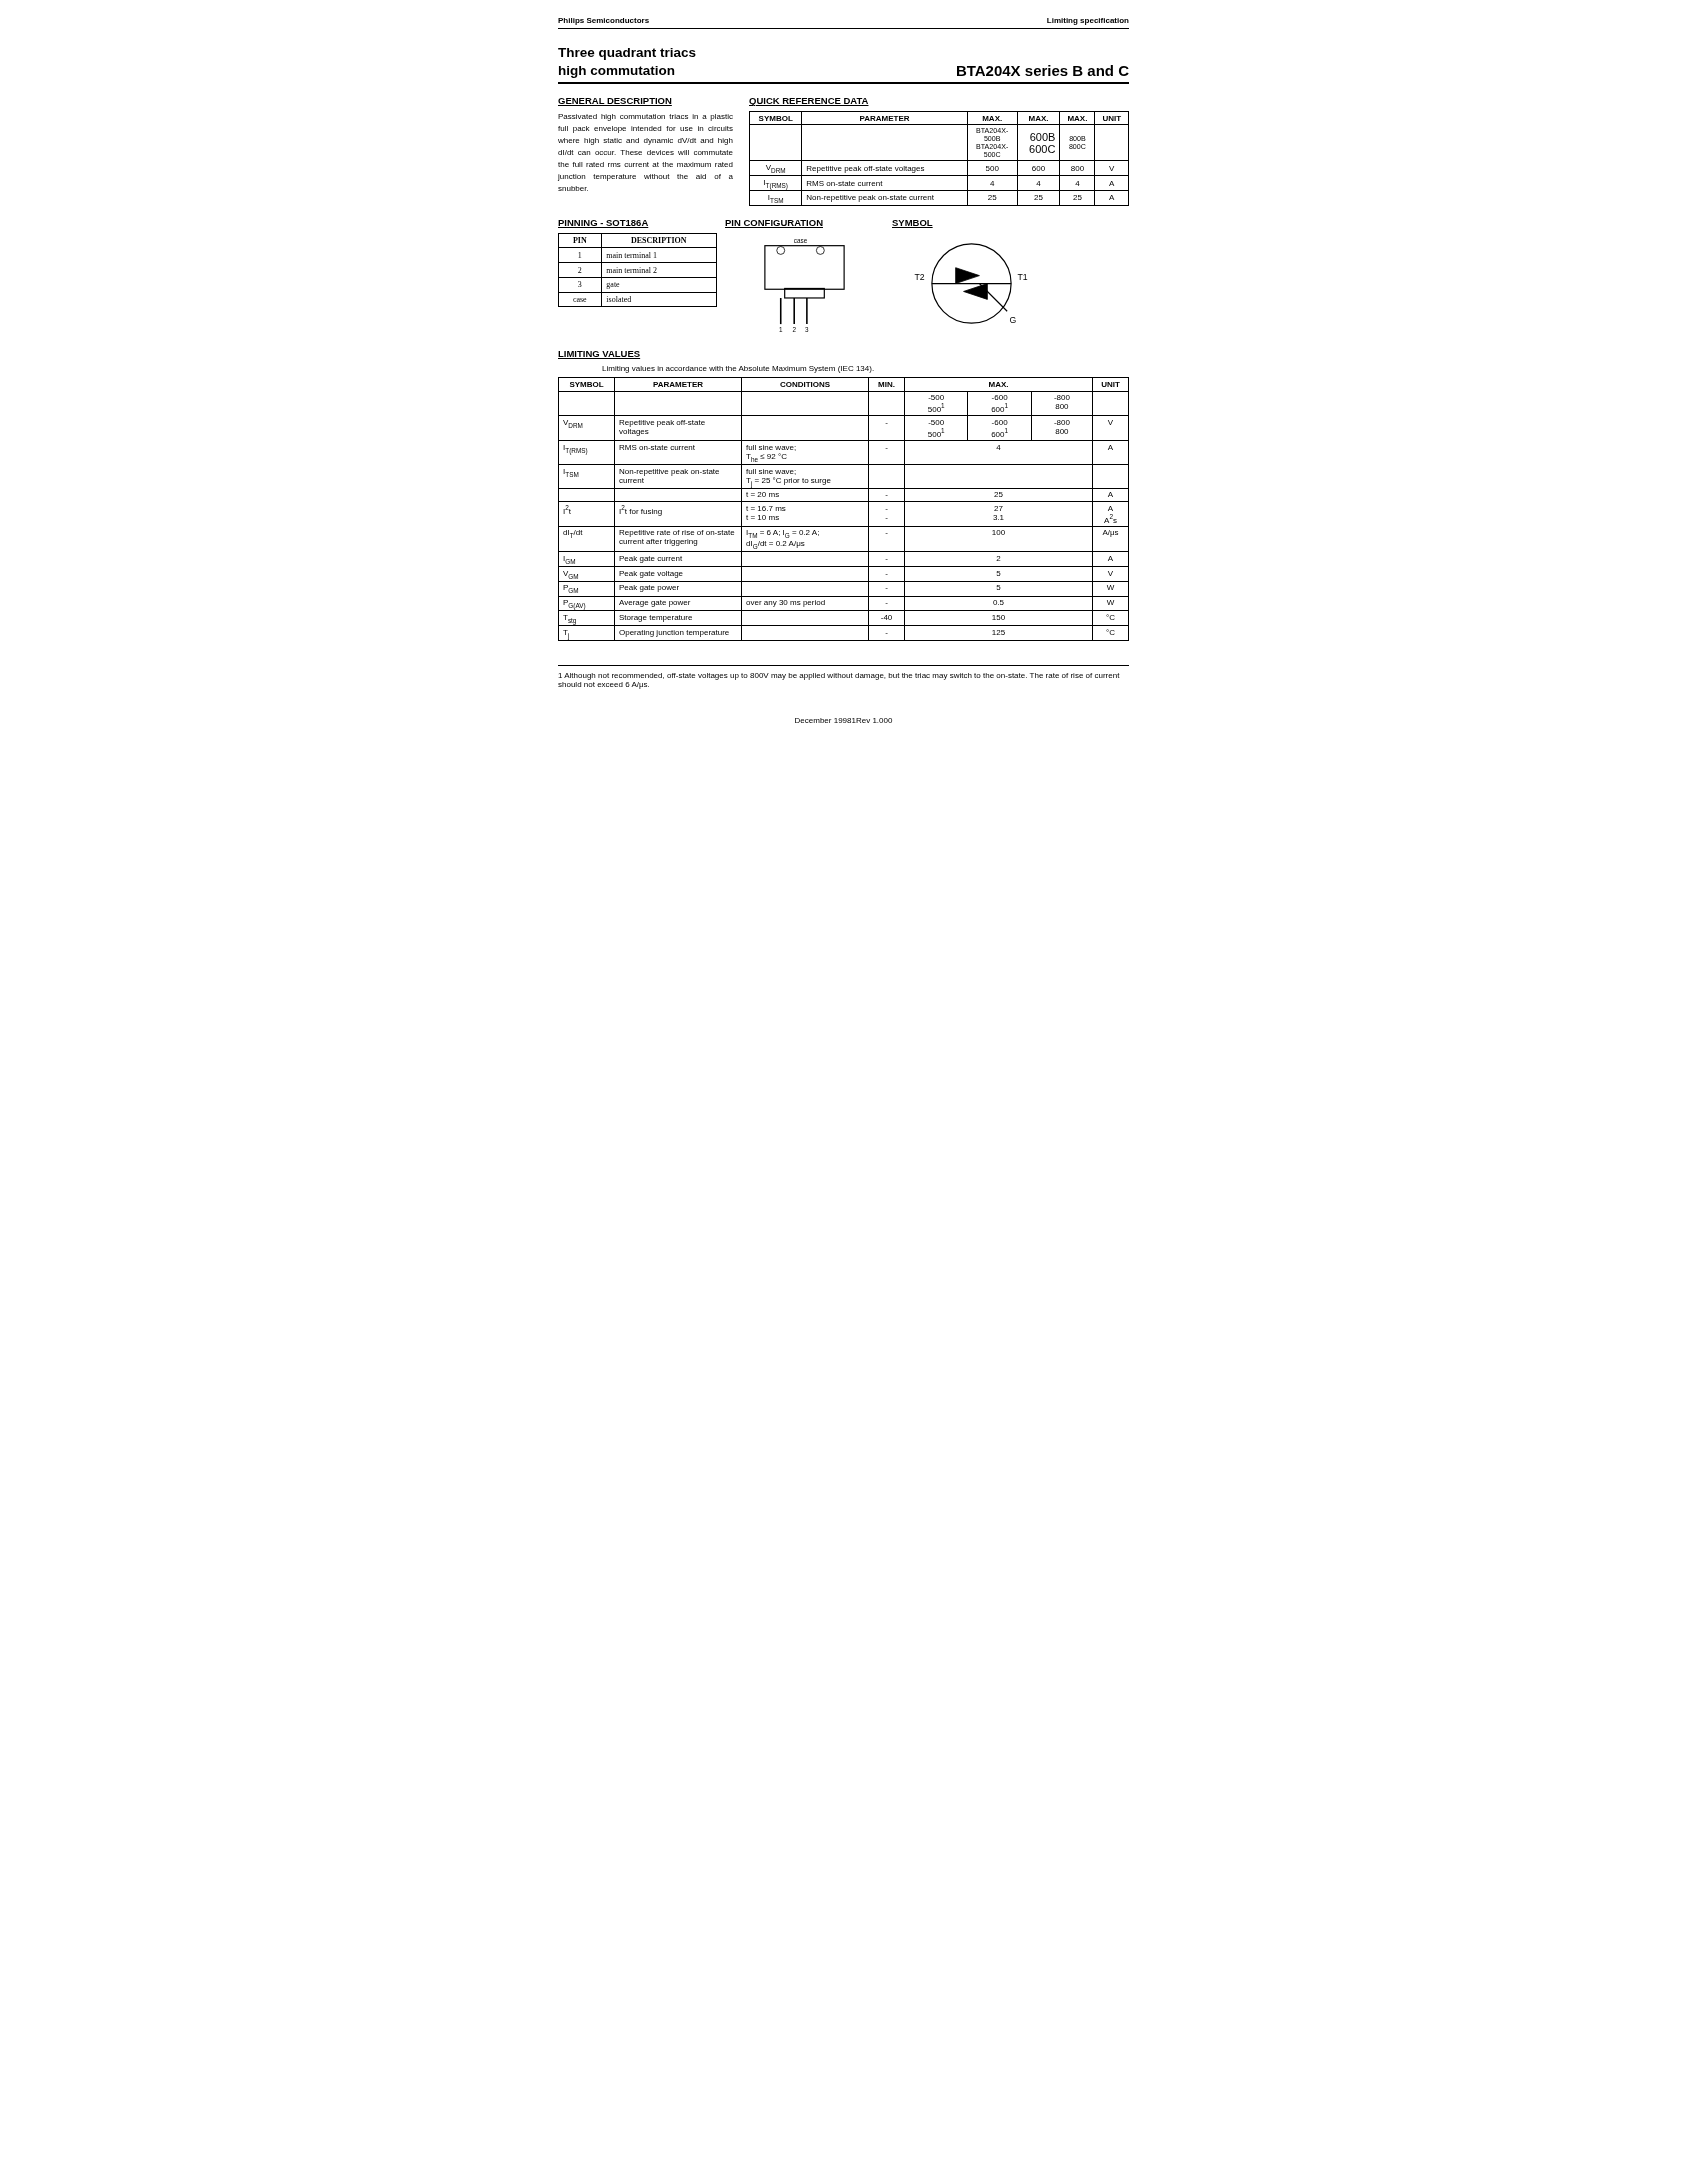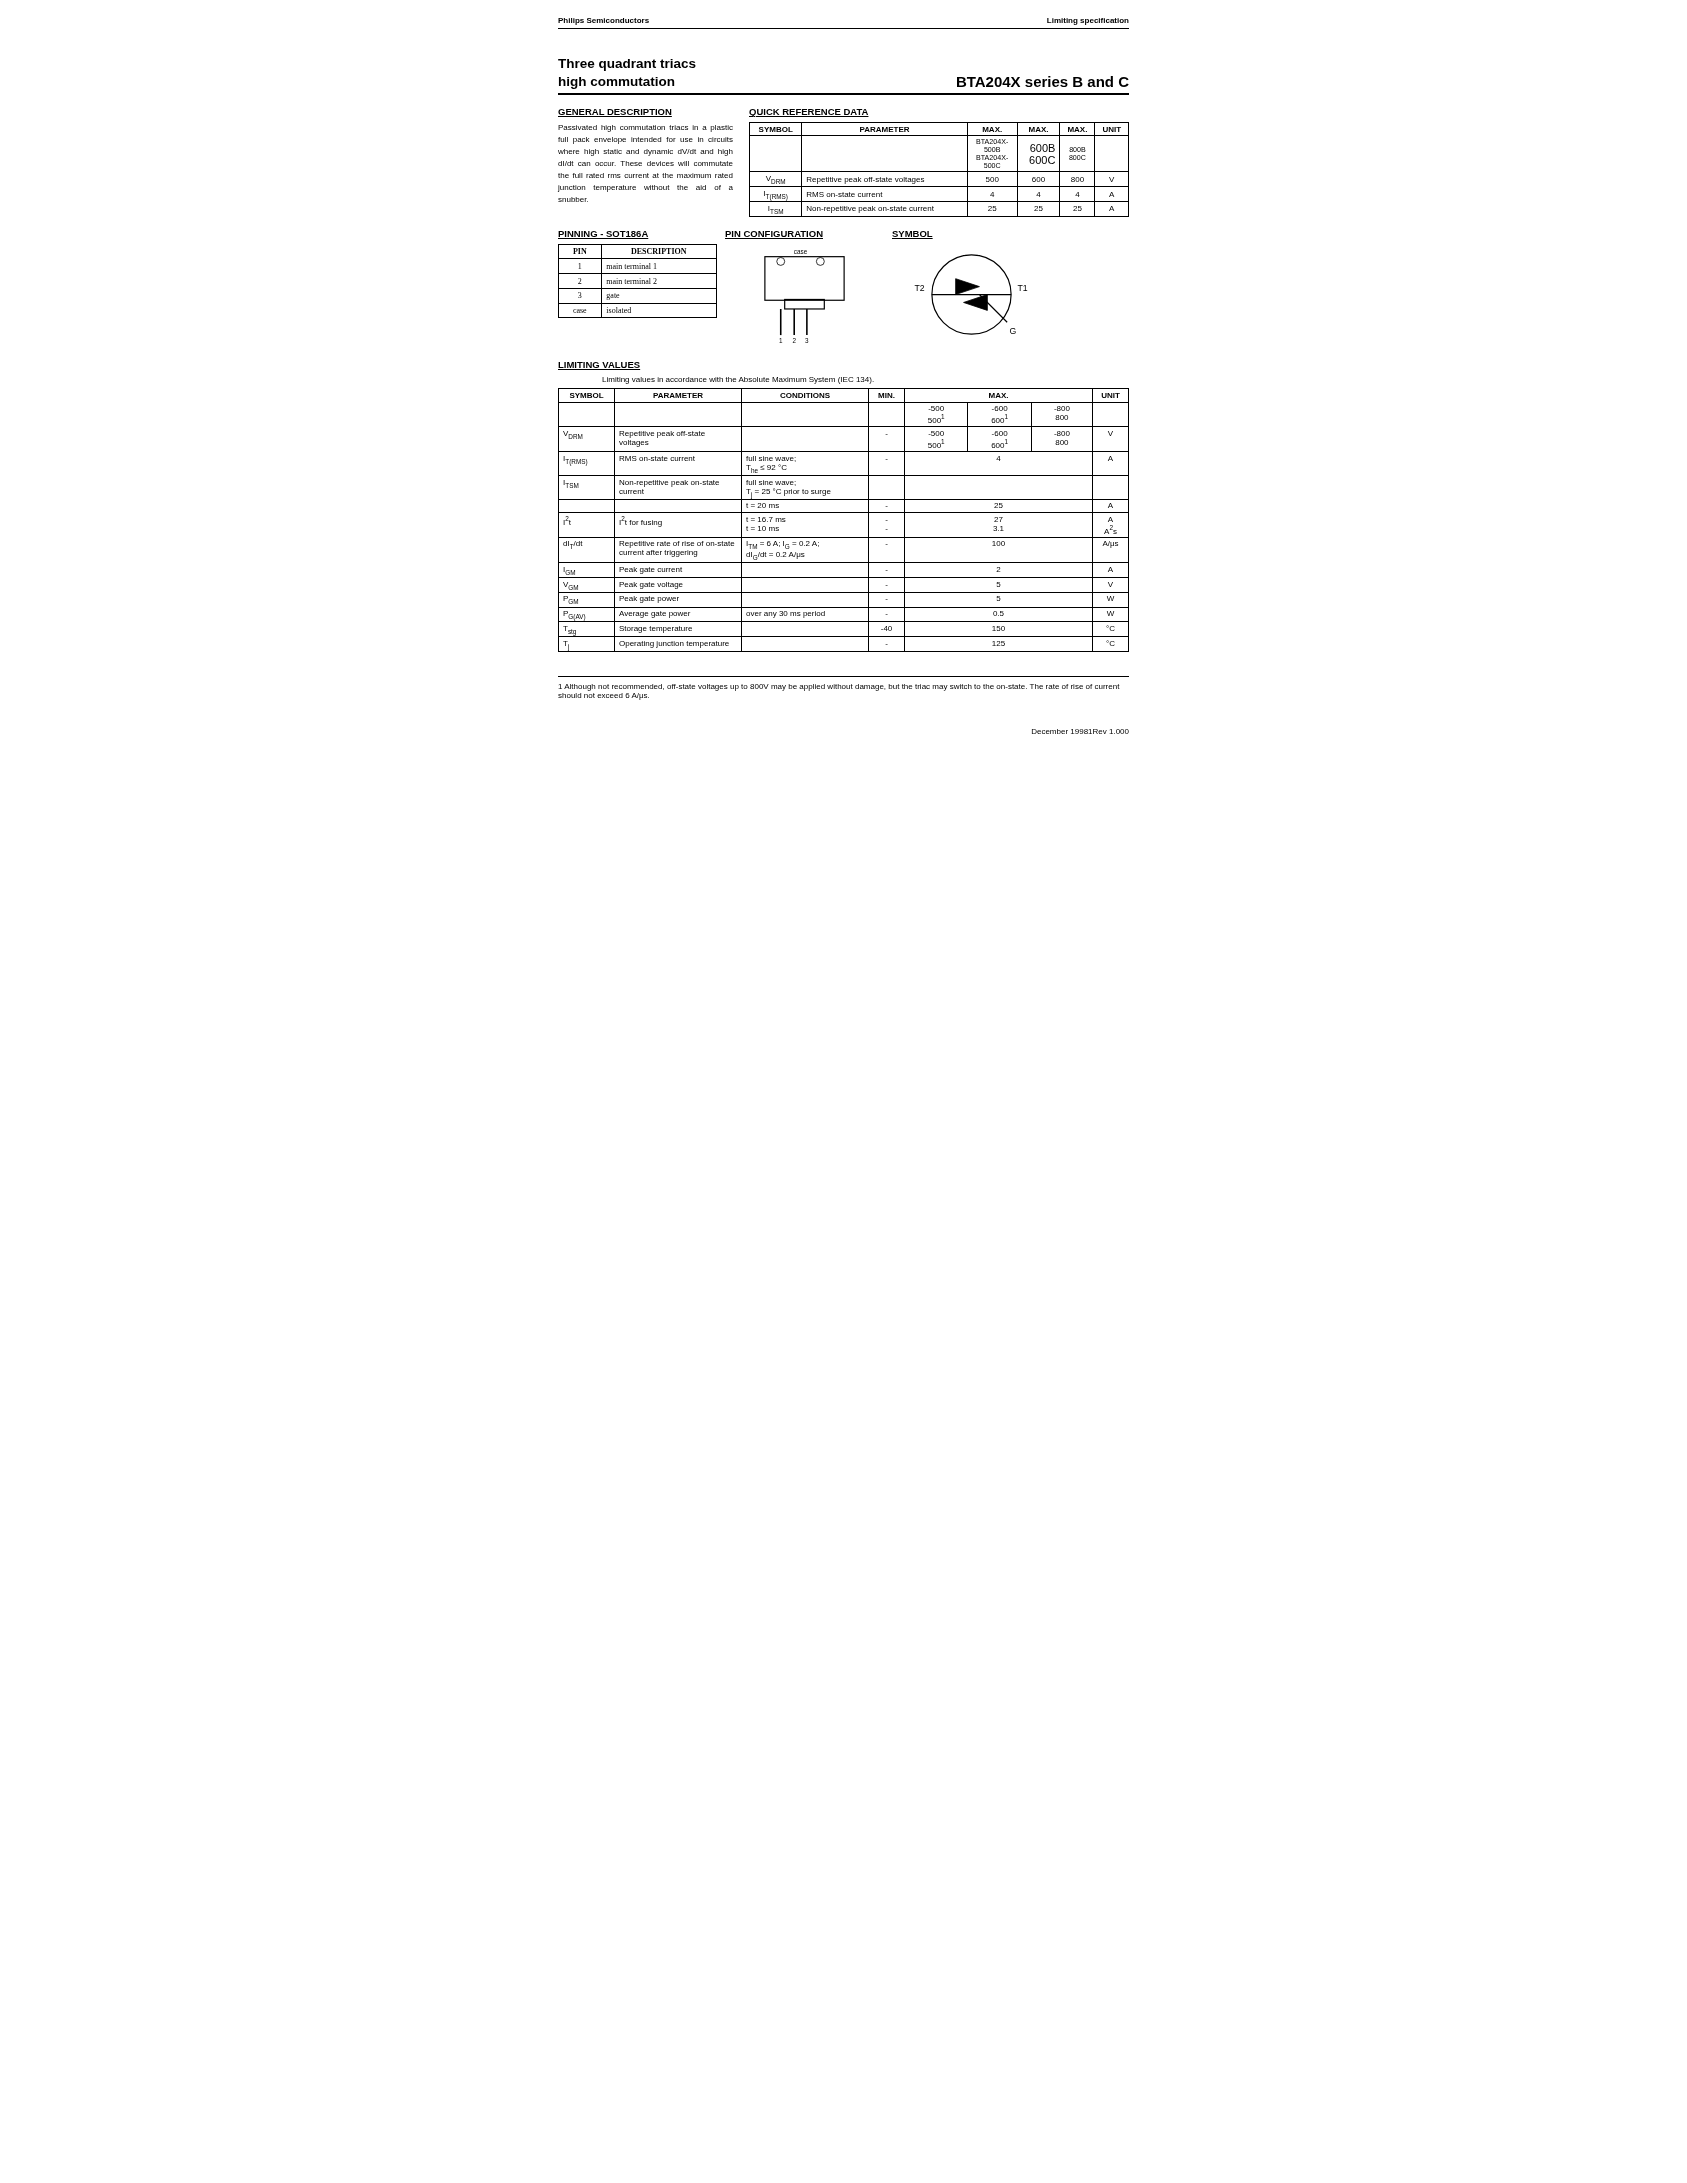--- a/index.html
+++ b/index.html
@@ -12,21 +12,21 @@
       margin: 0 auto;
       padding: 16px 24px;
     }
     .header-bar {
       display: flex;
       justify-content: space-between;
       font-size: 8px;
       font-weight: bold;
       padding-bottom: 3.2px;
       border-bottom: 0.8px solid #000;
-      margin-bottom: 21px;
+      margin-bottom: 10px;
     }
     .title-block {
       display: flex;
       justify-content: space-between;
       align-items: flex-end;
       margin-bottom: 1.6px;
       padding: 4.8px 0 3.2px 0;
       border-bottom: 2.4px solid #000;
     }
     .title-left {
@@ -110,21 +110,21 @@
     .symbol-svg { margin-top: 8px; }
     
     .pin-config-area {
       display: flex;
       flex-direction: column;
       align-items: center;
       font-size: 7.1px;
     }
     .footer-bar {
       display: flex;
-      justify-content: flex-end;
+      justify-content: center;
       font-size: 8px;
       margin-top: 24px;
       padding-top: 3.2px;
     }
     .footnote-section {
       margin-top: 24px;
       border-top: 0.8px solid #000;
       padding-top: 4.8px;
       font-size: 8px;
     }

